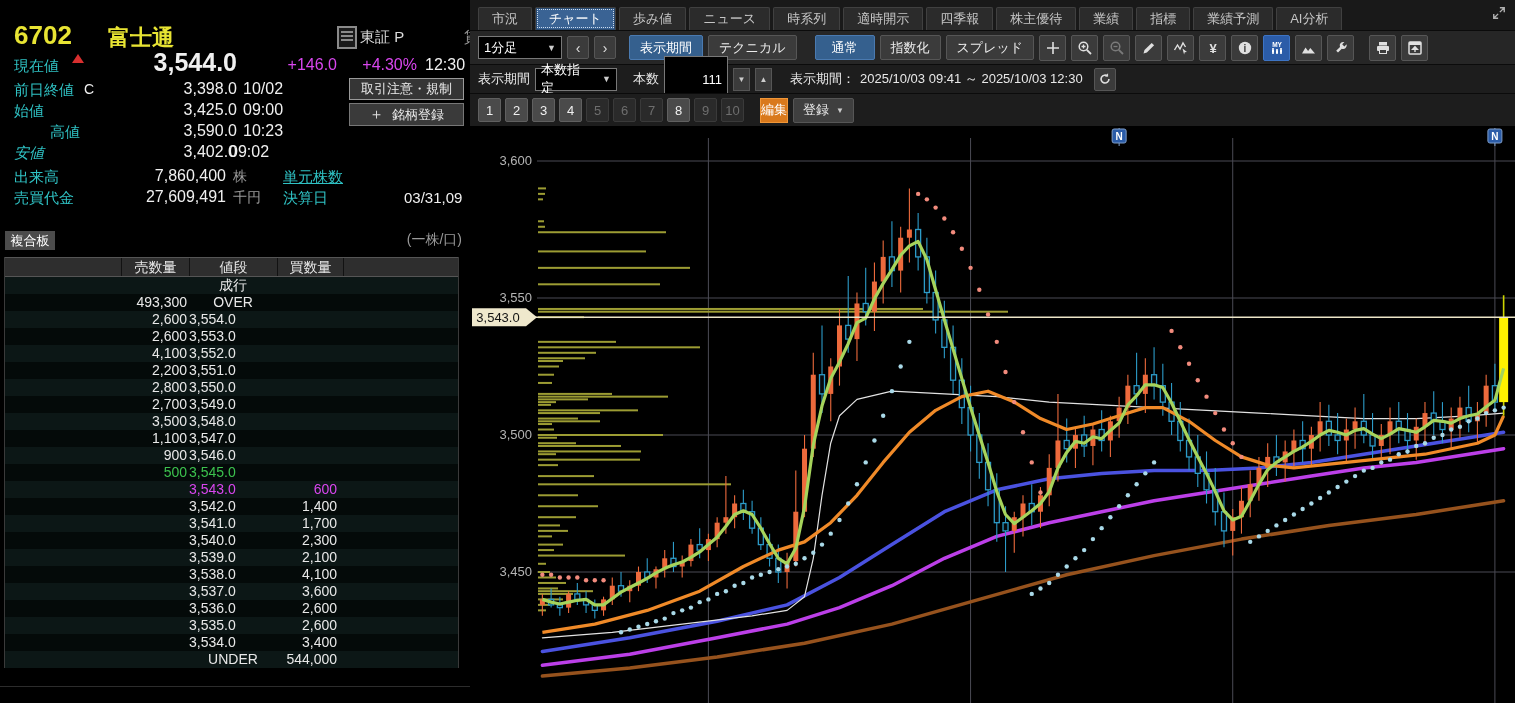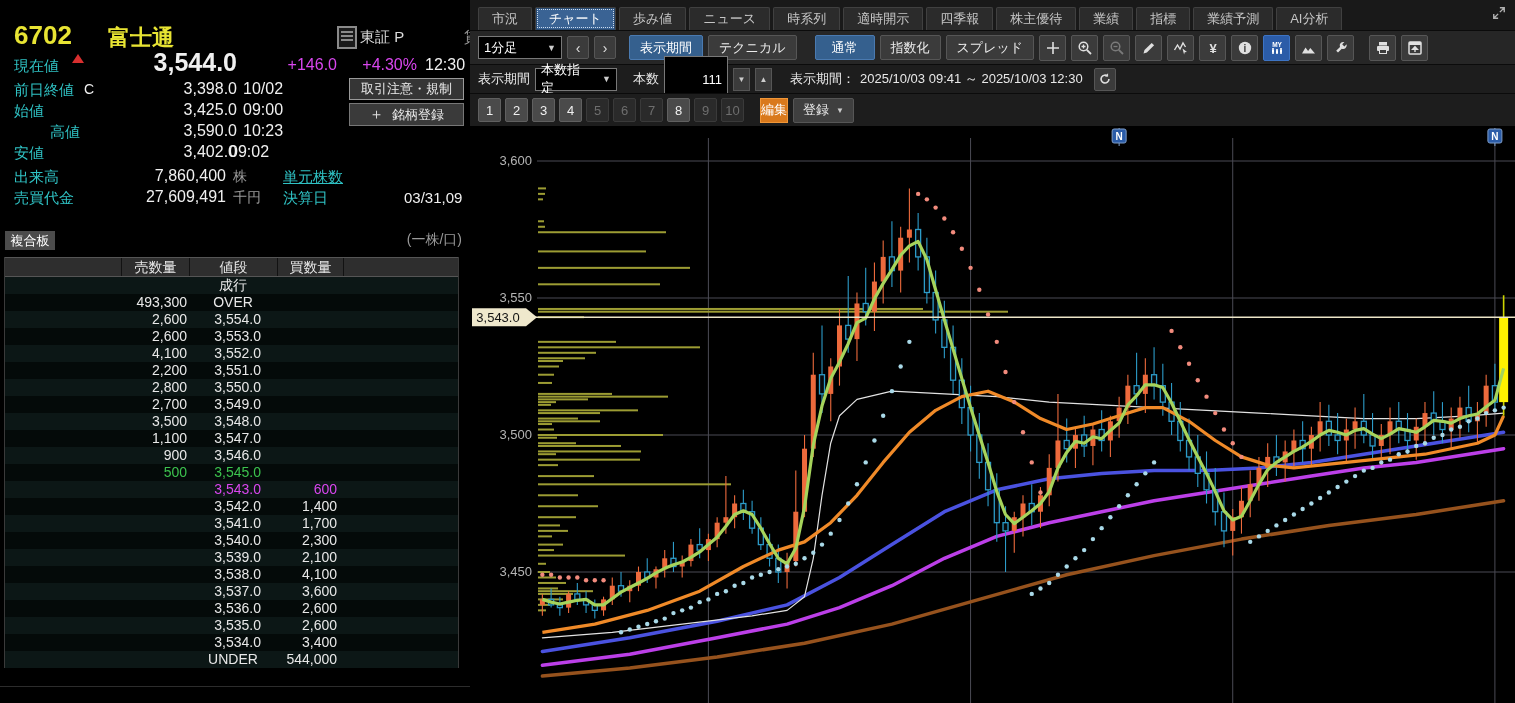--- a/index.html
+++ b/index.html
@@ -24,21 +24,21 @@
   .doc-icon i{position:absolute;left:2px;right:2px;height:2px;background:#8a8a8a;}
   
   #board{position:absolute;left:4px;top:257px;width:453px;border-left:1px solid #3a3a3a;border-right:1px solid #3a3a3a;}
   .bhead{display:grid;grid-template-columns:116px 68px 88px 66px 1fr;height:18px;background:#2e2e2e;border-top:1px solid #555;border-bottom:1px solid #555;}
   .bhead div{font-size:14px;color:#e8e8e8;text-align:center;line-height:18px;border-left:1px solid #121212;}
   .bhead div:first-child{border-left:none;}
   .brow{display:grid;grid-template-columns:116px 68px 88px 66px 1fr;height:17px;line-height:17px;font-size:14px;color:#e8e8e8;}
   .brow.odd{background:#0c1716;}
   .brow.even{background:#040a09;}
   .bq{text-align:right;padding-right:2px;}
-  .bp{text-align:right;padding-right:16px;}
+  .bp{text-align:left;padding-right:16px;}
   .bp.center{text-align:center;padding-right:0;}
   .bb{text-align:right;padding-right:6px;}
   #left-footer-line{position:absolute;left:0;top:686px;width:470px;height:1px;background:#2c2c2c;}
   
   #right{width:1045px;flex:none;display:flex;flex-direction:column;background:#101010;}
   #tab-bar{height:27px;background:#191919;display:flex;align-items:flex-end;gap:3px;padding:3px 0 0 8px;position:relative;flex:none;}
   .tab{height:22px;padding:0 13px;background:#2b2b2b;color:#c6c6c6;font-size:13px;display:flex;align-items:center;border:1px solid #404040;border-bottom:none;border-radius:2px 2px 0 0;white-space:nowrap;}
   .tab.active{background:#3a6394;color:#fff;box-shadow:inset 0 0 0 1px #2a4a70;outline:1px dotted #cddcee;outline-offset:-3px;}
   #expand-btn{position:absolute;right:7px;top:5px;width:18px;height:16px;color:#b0b0b0;display:flex;align-items:center;justify-content:center;}
   .tbar{background:#262626;display:flex;align-items:center;gap:5px;padding:0 8px;flex:none;border-top:1px solid #0b0b0b;}
@@ -90,21 +90,21 @@
         <div class="abs cy lbl" style="left: 14px; top: 81px;">前日終値</div>
         <div class="abs wht" style="left: 84px; top: 81px; font-size: 14px;">C</div>
         <div class="abs val rt" style="left: 130px; top: 80px; width: 107px;">3,398.0</div>
         <div class="abs wht" style="left: 243px; top: 80px; font-size: 16px;">10/02</div>
         <div class="abs cy lbl" style="left: 14px; top: 102px;">始値</div>
         <div class="abs val rt" style="left: 130px; top: 101px; width: 107px;">3,425.0</div>
         <div class="abs wht" style="left: 243px; top: 101px; font-size: 16px;">09:00</div>
         <div class="abs cy lbl" style="left: 14px; top: 123px; margin-left: 36px;">高値</div>
         <div class="abs val rt" style="left: 130px; top: 122px; width: 107px;">3,590.0</div>
         <div class="abs wht" style="left: 243px; top: 122px; font-size: 16px;">10:23</div>
-        <div class="abs cy lbl" style="left: 14px; top: 144px;">安値</div>
+        <div class="abs cy lbl" style="left: 14px; top: 144px; font-style: italic;">安値</div>
         <div class="abs val rt" style="left: 130px; top: 143px; width: 107px;">3,402.0</div>
         <div class="abs wht" style="left: 229px; top: 143px; font-size: 16px;">09:02</div>
       </div>
 
     <div class="abs hbtn" style="left:349px;top:78px;width:113px;height:20px;">取引注意・規制</div>
     <div class="abs hbtn2" style="left:349px;top:103px;width:113px;height:21px;">
         <span style="font-size:15px;color:#ddd;">＋</span>
         <span>銘柄登録</span>
       </div>
 

